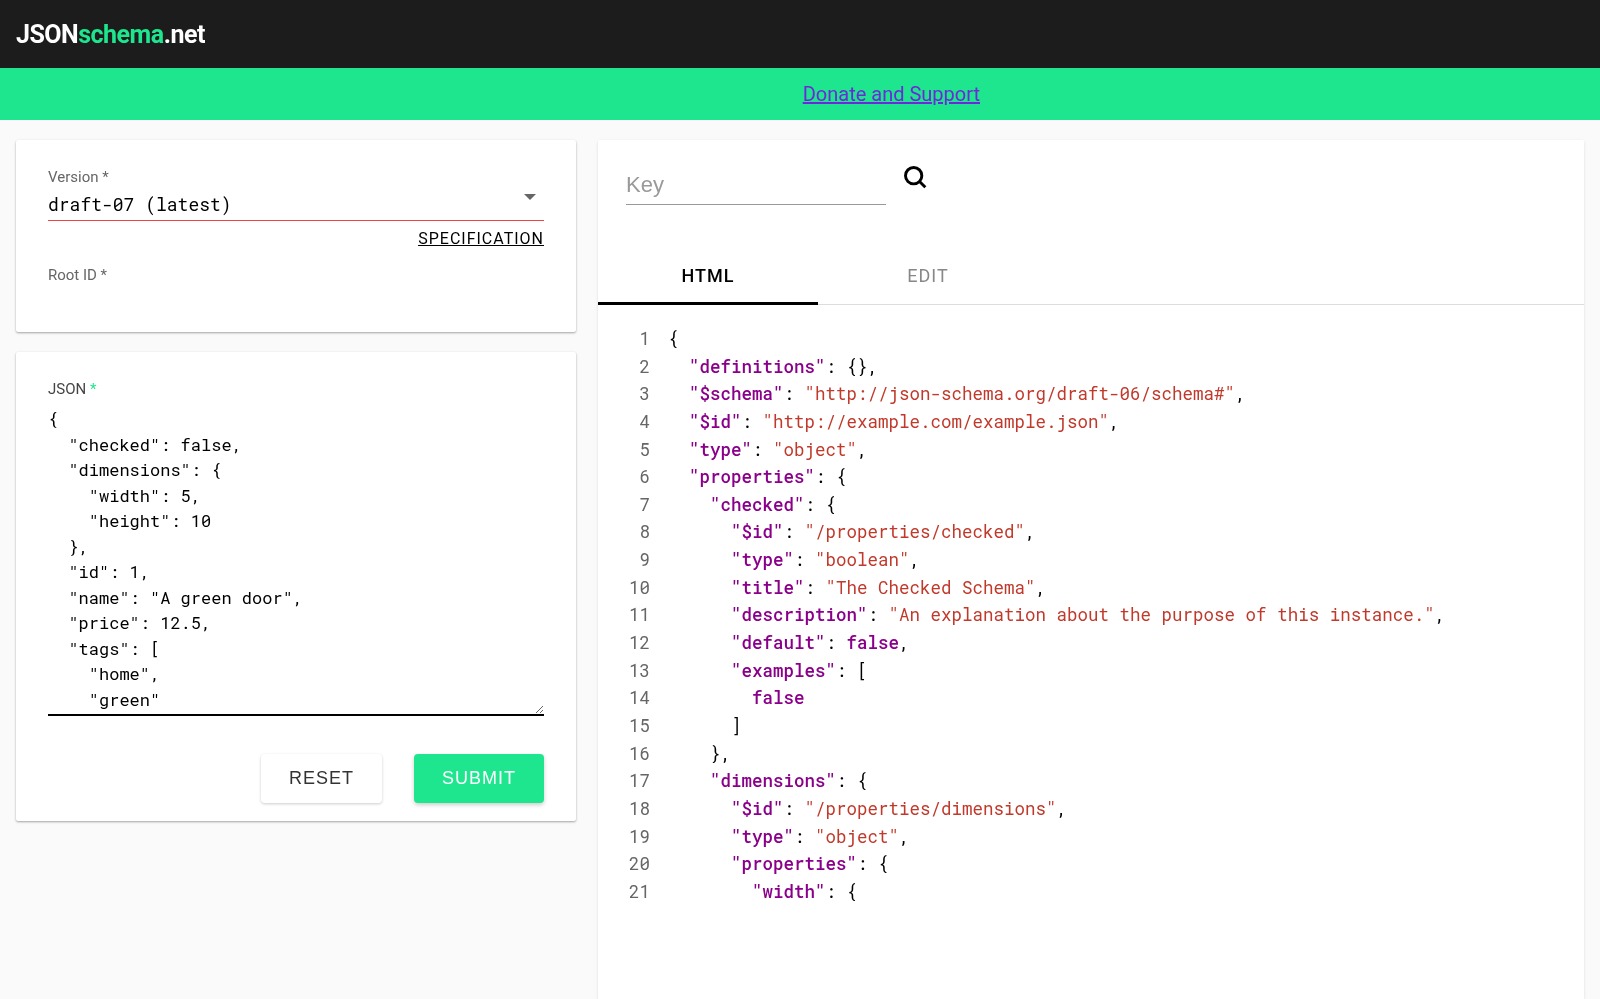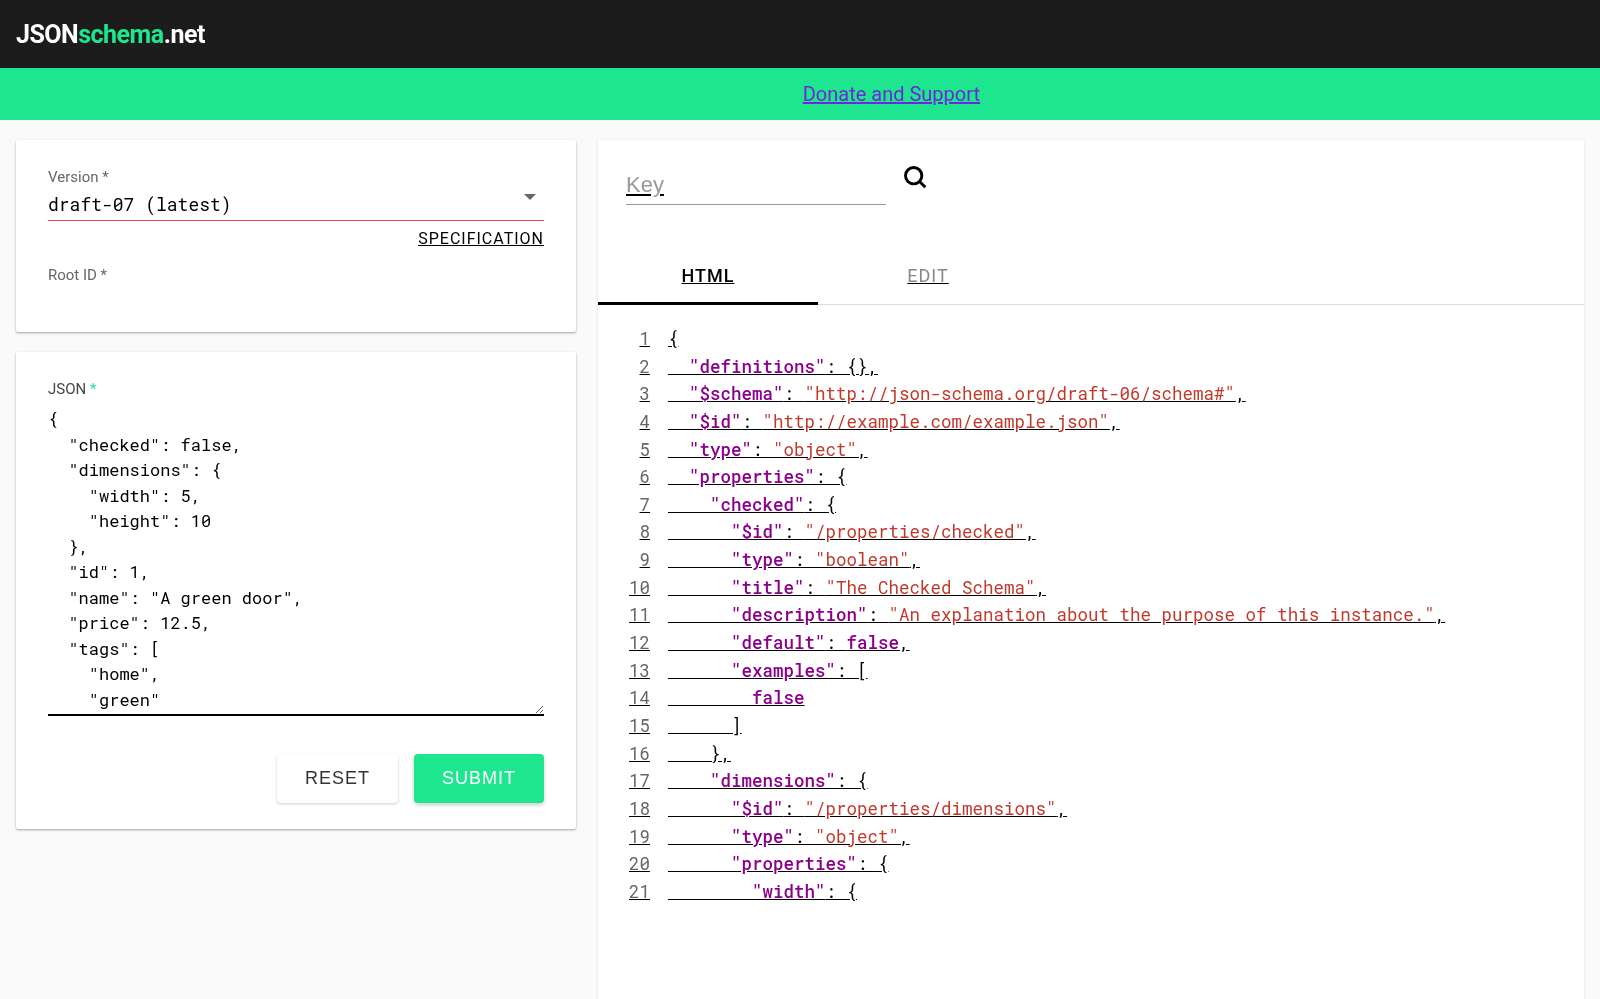--- a/index.html
+++ b/index.html
@@ -20,30 +20,30 @@
 .card { background: #fff; border-radius: 2px; box-shadow: 0 1px 3px rgba(0,0,0,0.12), 0 1px 2px rgba(0,0,0,0.24); }
 
 .card-config { padding: 28px 32px 42px 32px; }
 .field-label { font-size: 15px; color: #666; margin-bottom: 6px; display: block; }
 .select-wrap { position: relative; border-bottom: 1px solid #ef4444; padding-bottom: 4px; margin-bottom: 8px; }
 .select-value { font-family: "Roboto Mono", monospace; font-size: 18px; color: #000; }
 .chevron { position: absolute; right: 8px; top: 2px; width: 0; height: 0; border-left: 6px solid transparent; border-right: 6px solid transparent; border-top: 6px solid #666; }
 .spec-link { text-align: right; font-size: 16px; letter-spacing: 1px; text-decoration: underline; margin-bottom: 18px; color: #000; }
 .root-input { border: none; border-bottom: 1px solid #999; width: 100%; font-family: "Roboto Mono", monospace; font-size: 18px; padding: 4px 0; outline: none; background: transparent; }
 
-.card-json { padding: 28px 32px 26px 32px; }
+.card-json { padding: 28px 32px 18px 32px; }
 .json-label { font-size: 15px; color: #444; margin-bottom: 8px; }
 .json-label .star { color: #1ee68f; }
 .json-textarea { width: 100%; height: 310px; border: none; border-bottom: 2px solid #000; resize: both; outline: none; font-family: "Roboto Mono", monospace; font-size: 17px; line-height: 1.5; white-space: pre; overflow: auto; }
-.btn-row { display: flex; justify-content: flex-end; gap: 16px; margin-top: 34px; }
+.btn-row { display: flex; justify-content: flex-end; gap: 32px; margin-top: 34px; }
 .btn { border: none; font-size: 18px; font-weight: 500; letter-spacing: 1px; padding: 14px 28px; border-radius: 4px; cursor: pointer; }
 .btn-reset { background: #fff; color: #333; box-shadow: 0 1px 3px rgba(0,0,0,0.2); }
 .btn-submit { background: #1ee68f; color: #fff; box-shadow: 0 2px 4px rgba(0,0,0,0.2); }
 
-.right-col { flex: 1; background: #fff; border-radius: 2px; box-shadow: 0 1px 3px rgba(0,0,0,0.12); padding: 24px 0 0 0; min-height: 860px; text-decoration: underline; }
+.right-col { flex: 1; background: #fff; border-radius: 2px; box-shadow: 0 1px 3px rgba(0,0,0,0.12); padding: 24px 0 0 0; min-height: 860px; }
 .search-row { display: flex; align-items: flex-end; gap: 16px; padding: 0 28px 20px 28px; }
 .search-input { border: none; border-bottom: 1px solid #999; font-size: 22px; color: #333; width: 260px; padding: 6px 0; outline: none; background: transparent; }
 .search-input::placeholder { color: #999; }
 .search-icon { font-size: 28px; color: #000; margin-bottom: 6px; }
 
 .tabs { display: flex; border-bottom: 1px solid #ddd; margin-top: 22px; }
 .tab { flex: 0 0 220px; text-align: center; font-size: 18px; letter-spacing: 1px; color: #888; padding: 18px 0 16px 0; cursor: pointer; }
 .tab.active { color: #000000; font-weight: 500; border-bottom: 3px solid #000; margin-bottom: -1px; }
 
 .code-pane { padding: 20px 0 0 0; font-family: "Roboto Mono", monospace; font-size: 17.5px; line-height: 1.58; }

